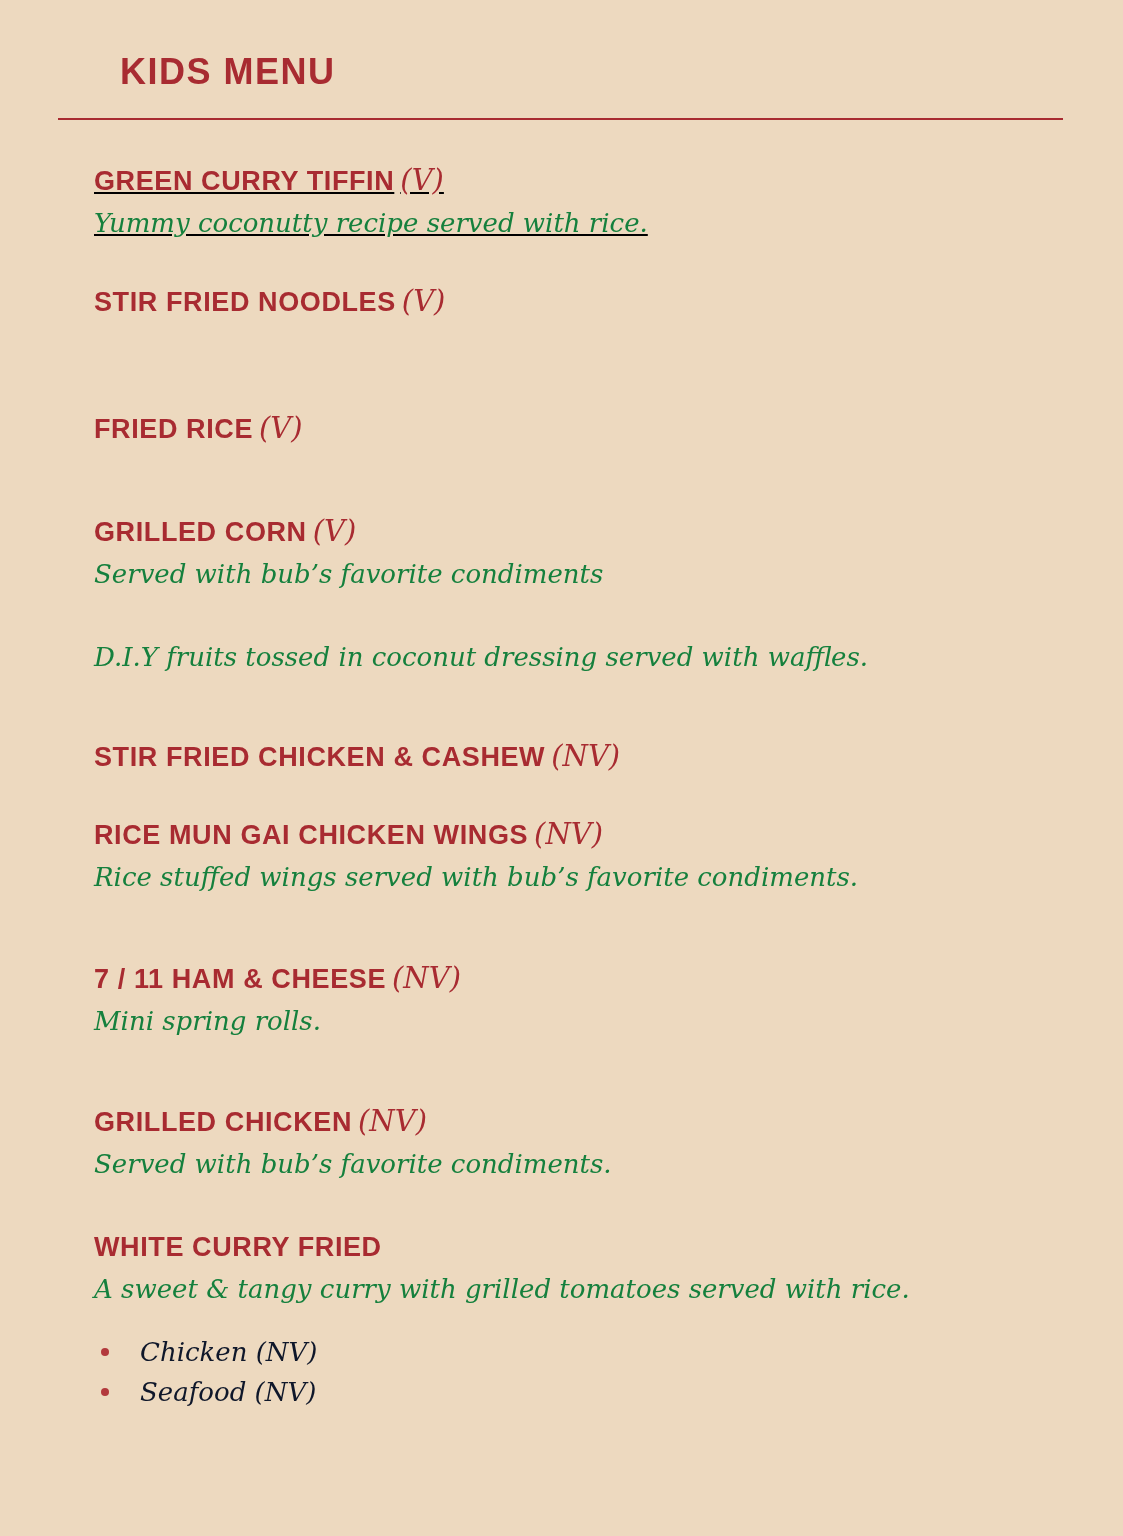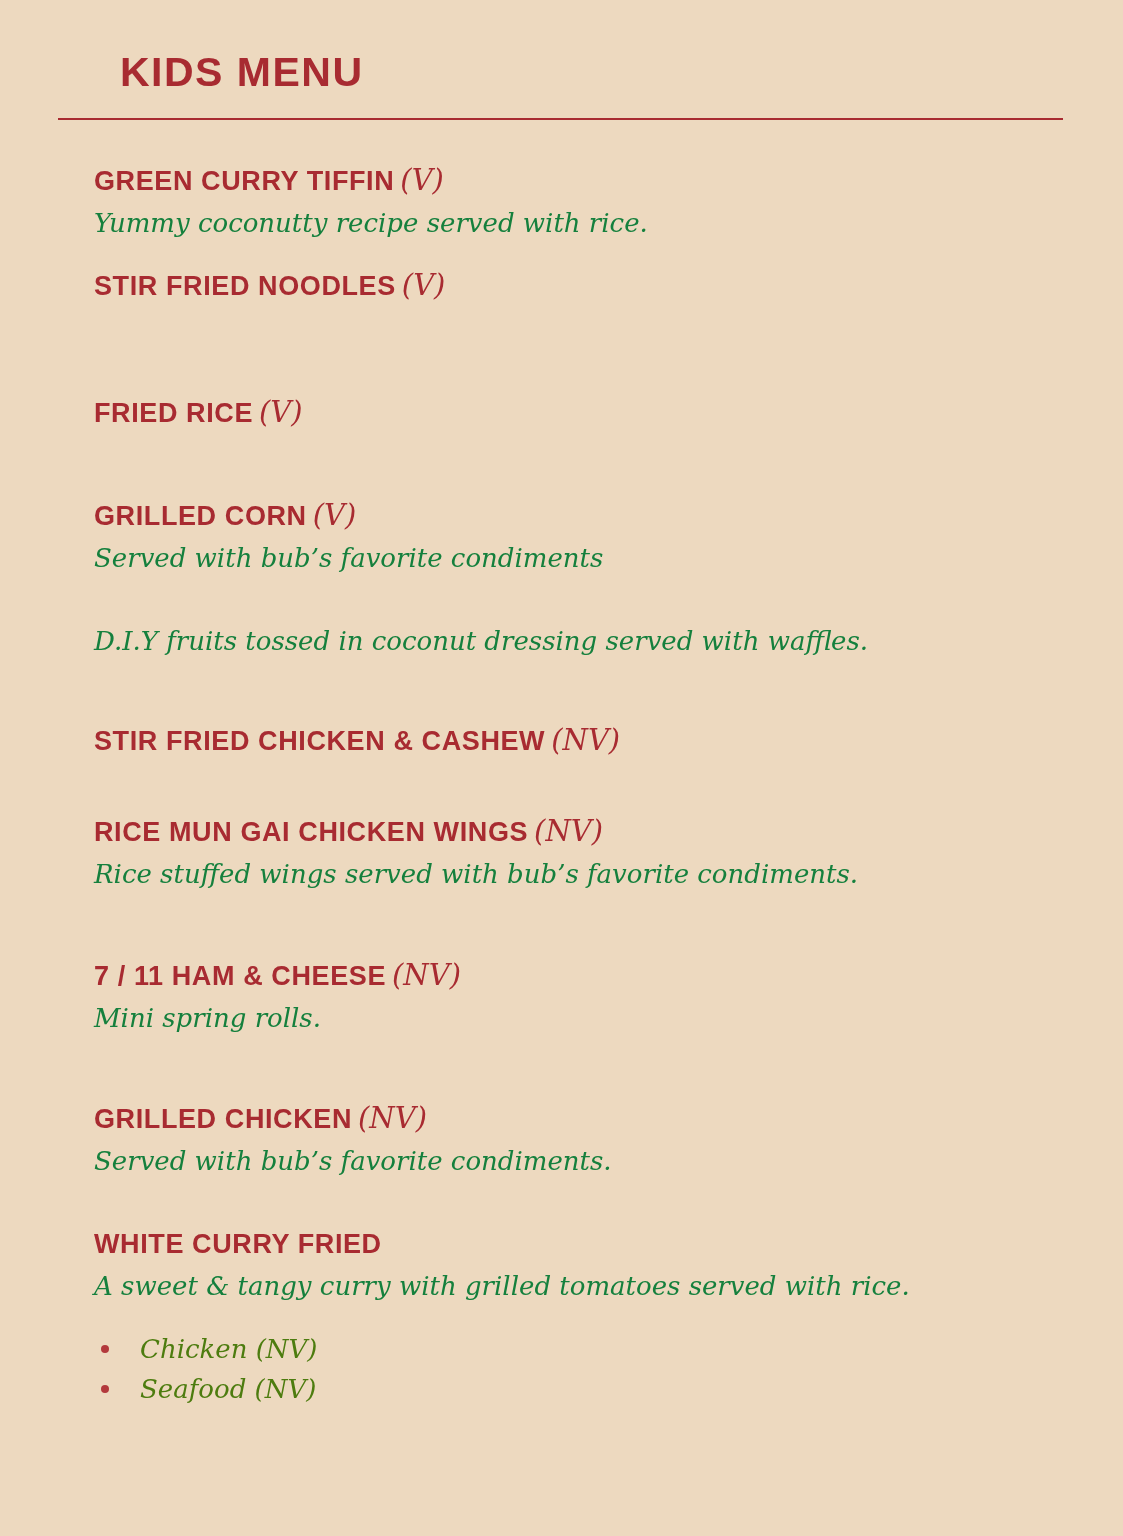--- a/index.html
+++ b/index.html
@@ -8,21 +8,21 @@
     height: 1536px;
     background: #EDD9BF;
     font-family: "Liberation Sans", sans-serif;
     overflow: hidden;
   }
   .page { position: relative; width: 1123px; height: 1536px; }
 
   .header { padding: 50px 0 0 120px; }
   .page-title {
     color: #A82B31;
-    font-size: 41px;
+    font-size: 36px;
     font-weight: bold;
     letter-spacing: 1.5px;
     line-height: 44px;
   }
   .title-rule {
     margin: 24px 60px 0 58px;
     border: none;
     border-top: 2px solid #A82B31;
     height: 0;
   }
@@ -51,21 +51,21 @@
     color: #15803d;
     font-family: "DejaVu Serif", serif;
     font-style: italic;
     font-size: 26px;
     line-height: 34px;
   }
   .options { margin-top: 26px; }
   .option {
     display: flex;
     align-items: flex-start;
-    color: #4d7c0f;
+    color: #0f172a;
     font-family: "DejaVu Serif", serif;
     font-style: italic;
     font-size: 26px;
     line-height: 40px;
   }
   .bullet-dot {
     flex: 0 0 auto;
     width: 8px;
     height: 8px;
     border-radius: 50%;
@@ -78,21 +78,21 @@
 
 <div class="page">
 
   <div class="header">
     <div class="page-title">KIDS MENU</div>
   </div>
   <hr class="title-rule">
 
   <div class="content">
 
-    <div class="item" style="margin-bottom:30px;">
+    <div class="item" style="margin-bottom:46px;text-decoration:underline;">
       <div class="item-heading"><span>GREEN CURRY TIFFIN</span><span class="diet-tag">(V)</span></div>
       <div class="item-desc">Yummy coconutty recipe served with rice.</div>
     </div>
 
     <div class="item" style="margin-bottom:96px;">
       <div class="item-heading"><span>STIR FRIED NOODLES</span><span class="diet-tag">(V)</span></div>
     </div>
 
     <div class="item" style="margin-bottom:72px;">
       <div class="item-heading"><span>FRIED RICE</span><span class="diet-tag">(V)</span></div>
@@ -100,21 +100,21 @@
 
     <div class="item" style="margin-bottom:49px;">
       <div class="item-heading"><span>GRILLED CORN</span><span class="diet-tag">(V)</span></div>
       <div class="item-desc">Served with bub’s favorite condiments</div>
     </div>
 
     <div class="item" style="margin-bottom:67px;">
       <div class="item-desc" style="">D.I.Y fruits tossed in coconut dressing served with waffles.</div>
     </div>
 
-    <div class="item" style="margin-bottom:60px;">
+    <div class="item" style="margin-bottom:47px;">
       <div class="item-heading"><span>STIR FRIED CHICKEN &amp; CASHEW</span><span class="diet-tag">(NV)</span></div>
     </div>
 
     <div class="item" style="margin-bottom:69px;">
       <div class="item-heading"><span>RICE MUN GAI CHICKEN WINGS</span><span class="diet-tag">(NV)</span></div>
       <div class="item-desc">Rice stuffed wings served with bub’s favorite condiments.</div>
     </div>
 
     <div class="item" style="margin-bottom:68px;">
       <div class="item-heading"><span>7 / 11 HAM &amp; CHEESE</span><span class="diet-tag">(NV)</span></div>

